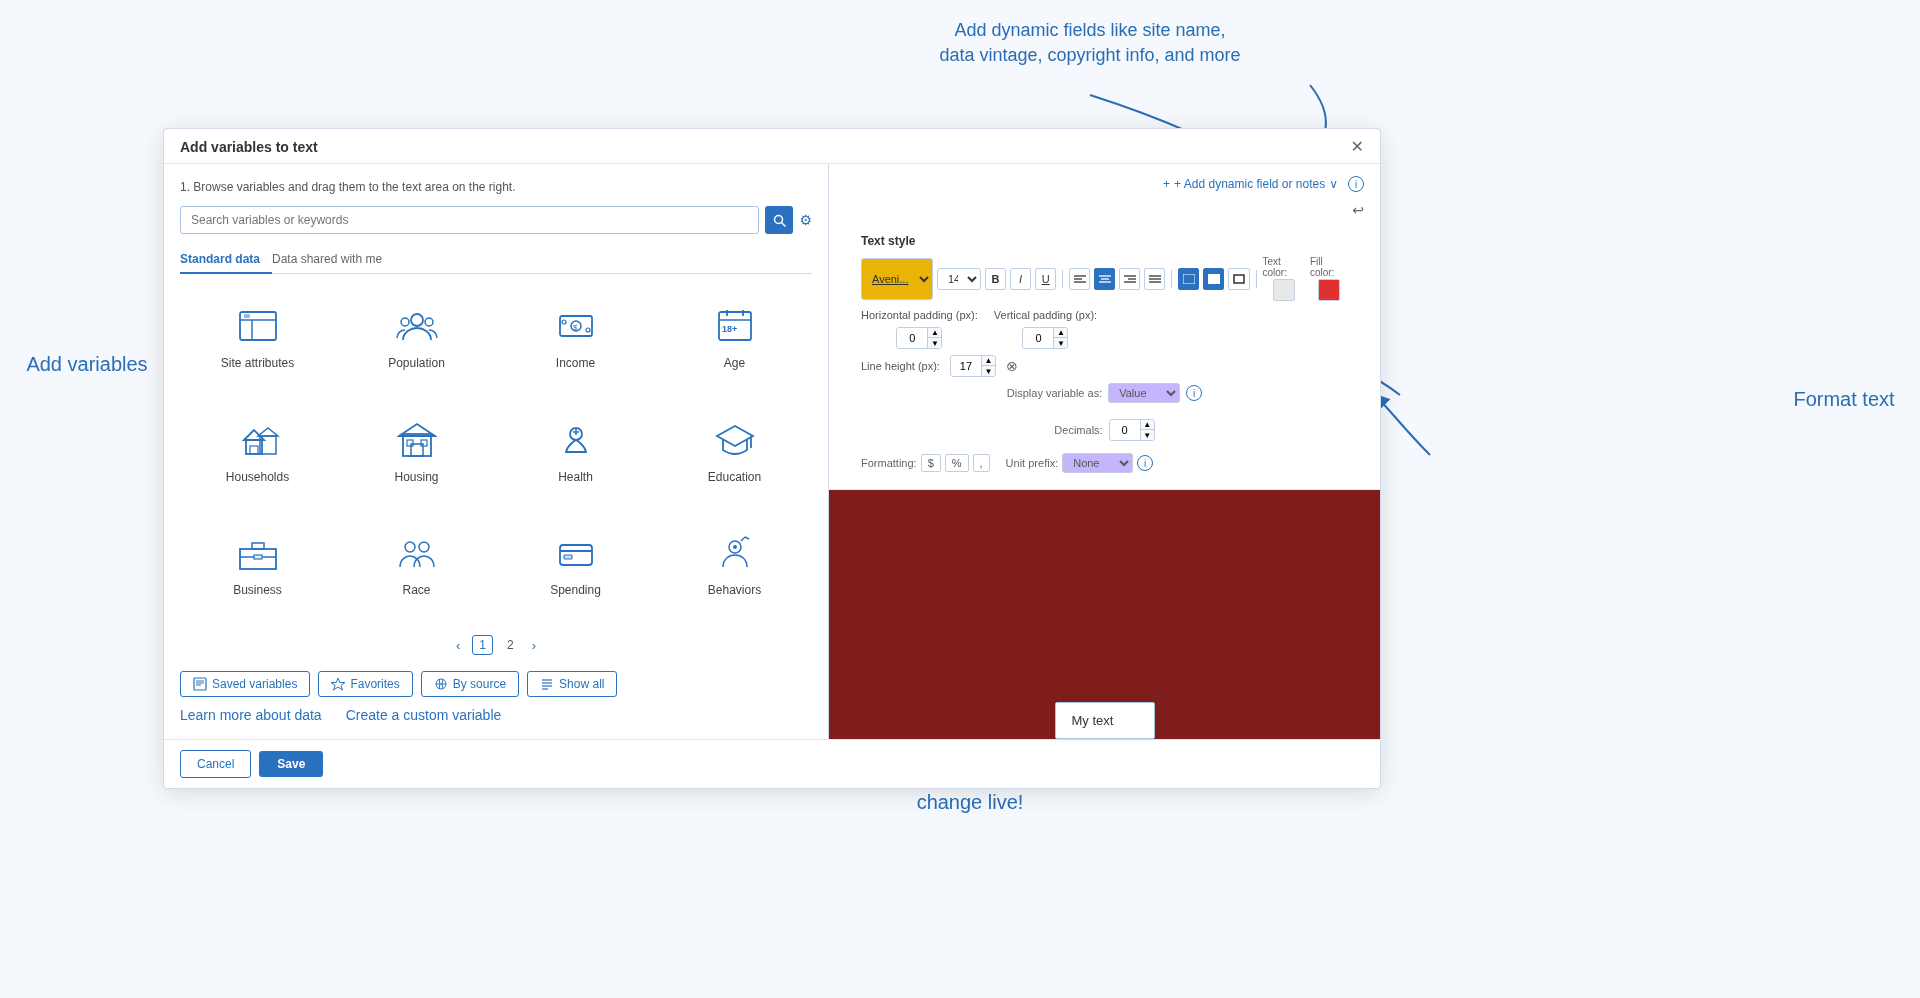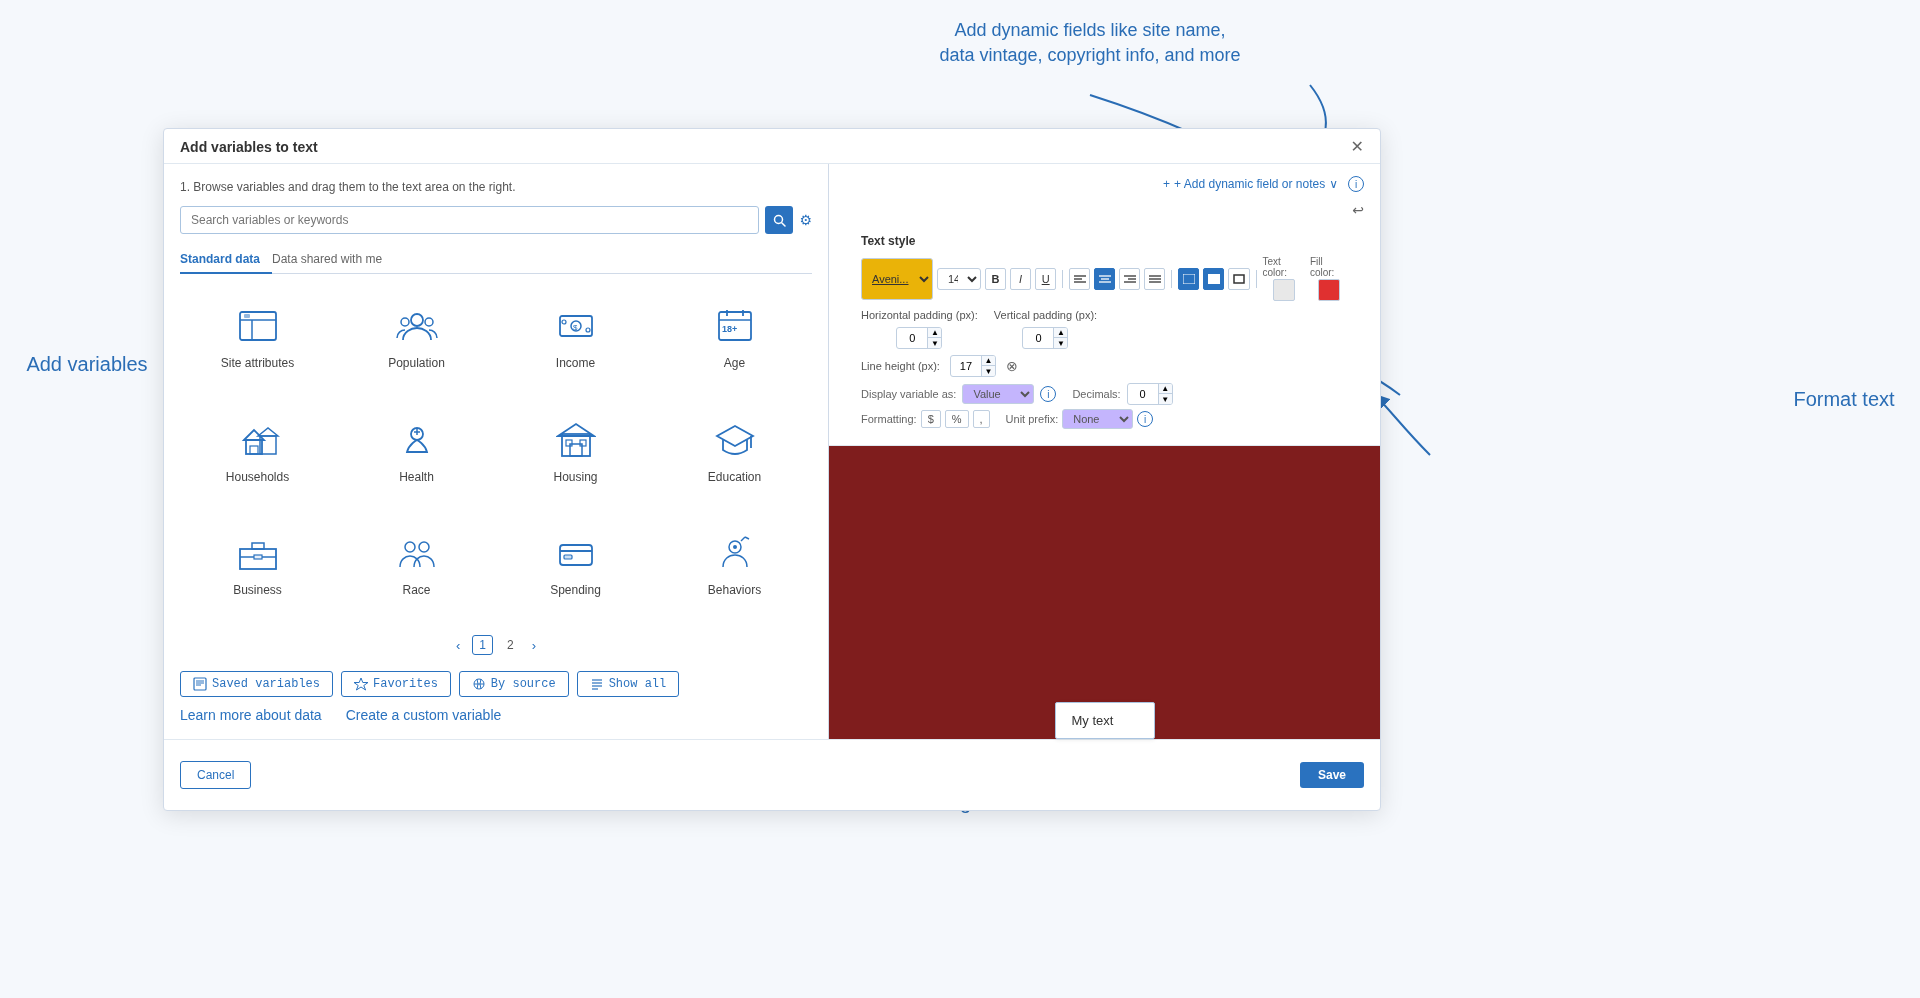--- a/index.html
+++ b/index.html
@@ -217,21 +217,20 @@
       display: flex;
       align-items: center;
       gap: 5px;
       border: 1px solid #2a72bf;
       border-radius: 3px;
       padding: 5px 12px;
       font-size: 12px;
       color: #2a72bf;
       background: #fff;
       cursor: pointer;
-      font-family: Liberation Mono, monospace;
     }
 
     .bottom-links {
       display: flex;
       gap: 24px;
       align-items: center;
     }
 
     .link-text {
       font-size: 14px;
@@ -453,23 +452,24 @@
       cursor: pointer;
       color: #666;
       font-size: 14px;
     }
 
     
     .var-row {
       display: flex;
       align-items: center;
       gap: 16px;
-      margin-bottom: 4px;
+      margin-bottom: 12px;
       font-size: 11px;
       color: #666;
+      flex-direction: column;
     }
 
     .var-group {
       display: flex;
       align-items: center;
       gap: 6px;
     }
 
     .small-select {
       border: 1px solid #c0cfe0;
@@ -523,23 +523,23 @@
       font-size: 13px;
       color: #333;
       min-width: 100px;
       box-shadow: 0 1px 4px rgba(0,0,0,0.08);
     }
 
     
     .dialog-footer {
       display: flex;
       align-items: center;
-      justify-content: space-between;
+      justify-content: flex-start;
       gap: 8px;
-      padding: 21px 16px;
+      padding: 10px 16px;
       border-top: 1px solid #e0e8f0;
     }
 
     .cancel-btn {
       border: 1px solid #2a72bf;
       border-radius: 3px;
       padding: 6px 16px;
       font-size: 12px;
       color: #2a72bf;
       background: #fff;
@@ -733,40 +733,40 @@
               <polygon points="22,14 32,6 42,14" stroke="#2a72bf" stroke-width="1.5" fill="none"></polygon>
               <rect x="24" y="14" width="16" height="18" stroke="#2a72bf" stroke-width="1.5" fill="none"></rect>
             </svg>
           </div>
           <span class="category-label">Households</span>
         </div>
 
         <div class="category-item">
           <div class="category-icon">
             <svg width="40" height="36" viewBox="0 0 40 36" fill="none">
-              <circle cx="20" cy="12" r="6" stroke="#2a72bf" stroke-width="1.8" fill="none"></circle>
-              <path d="M20 18 C20 18 12 22 10 30 L30 30 C28 22 20 18 20 18Z" stroke="#2a72bf" stroke-width="1.8" fill="none"></path>
-              <line x1="17" y1="10" x2="23" y2="10" stroke="#2a72bf" stroke-width="1.5"></line>
-              <line x1="20" y1="7" x2="20" y2="13" stroke="#2a72bf" stroke-width="1.5"></line>
-            </svg>
-          </div>
-          <span class="category-label">Health</span>
-        </div>
-
-        <div class="category-item">
-          <div class="category-icon">
-            <svg width="40" height="36" viewBox="0 0 40 36" fill="none">
               <rect x="6" y="12" width="28" height="22" stroke="#2a72bf" stroke-width="1.8" fill="none"></rect>
               <polygon points="2,14 20,2 38,14" stroke="#2a72bf" stroke-width="1.8" fill="none"></polygon>
               <rect x="14" y="22" width="12" height="12" stroke="#2a72bf" stroke-width="1.5" fill="none"></rect>
               <rect x="10" y="18" width="6" height="6" stroke="#2a72bf" stroke-width="1.2" fill="none"></rect>
               <rect x="24" y="18" width="6" height="6" stroke="#2a72bf" stroke-width="1.2" fill="none"></rect>
             </svg>
           </div>
           <span class="category-label">Housing</span>
+        </div>
+
+        <div class="category-item">
+          <div class="category-icon">
+            <svg width="40" height="36" viewBox="0 0 40 36" fill="none">
+              <circle cx="20" cy="12" r="6" stroke="#2a72bf" stroke-width="1.8" fill="none"></circle>
+              <path d="M20 18 C20 18 12 22 10 30 L30 30 C28 22 20 18 20 18Z" stroke="#2a72bf" stroke-width="1.8" fill="none"></path>
+              <line x1="17" y1="10" x2="23" y2="10" stroke="#2a72bf" stroke-width="1.5"></line>
+              <line x1="20" y1="7" x2="20" y2="13" stroke="#2a72bf" stroke-width="1.5"></line>
+            </svg>
+          </div>
+          <span class="category-label">Health</span>
         </div>
 
         <div class="category-item">
           <div class="category-icon">
             <svg width="40" height="36" viewBox="0 0 40 36" fill="none">
               <polygon points="20,4 38,14 20,24 2,14" stroke="#2a72bf" stroke-width="1.8" fill="none"></polygon>
               <path d="M8 18 L8 28 C8 28 14 32 20 32 C26 32 32 28 32 28 L32 18" stroke="#2a72bf" stroke-width="1.8" fill="none"></path>
               <line x1="36" y1="14" x2="36" y2="26" stroke="#2a72bf" stroke-width="1.8"></line>
             </svg>
           </div>

